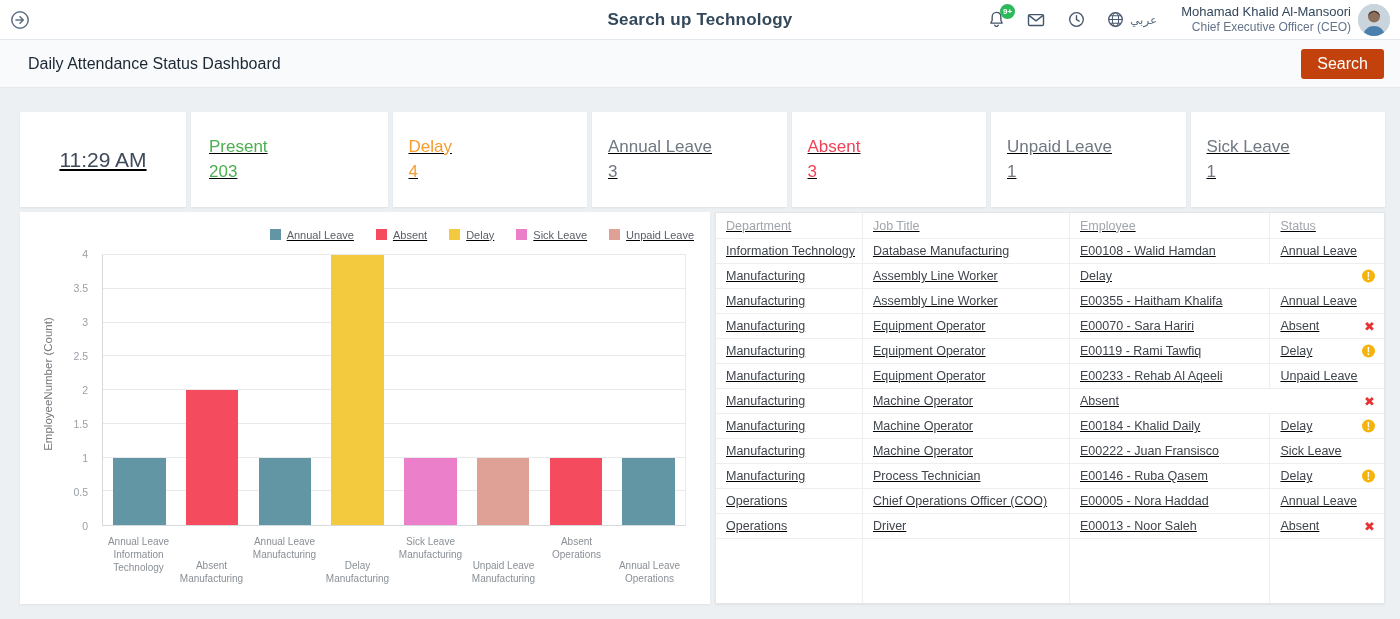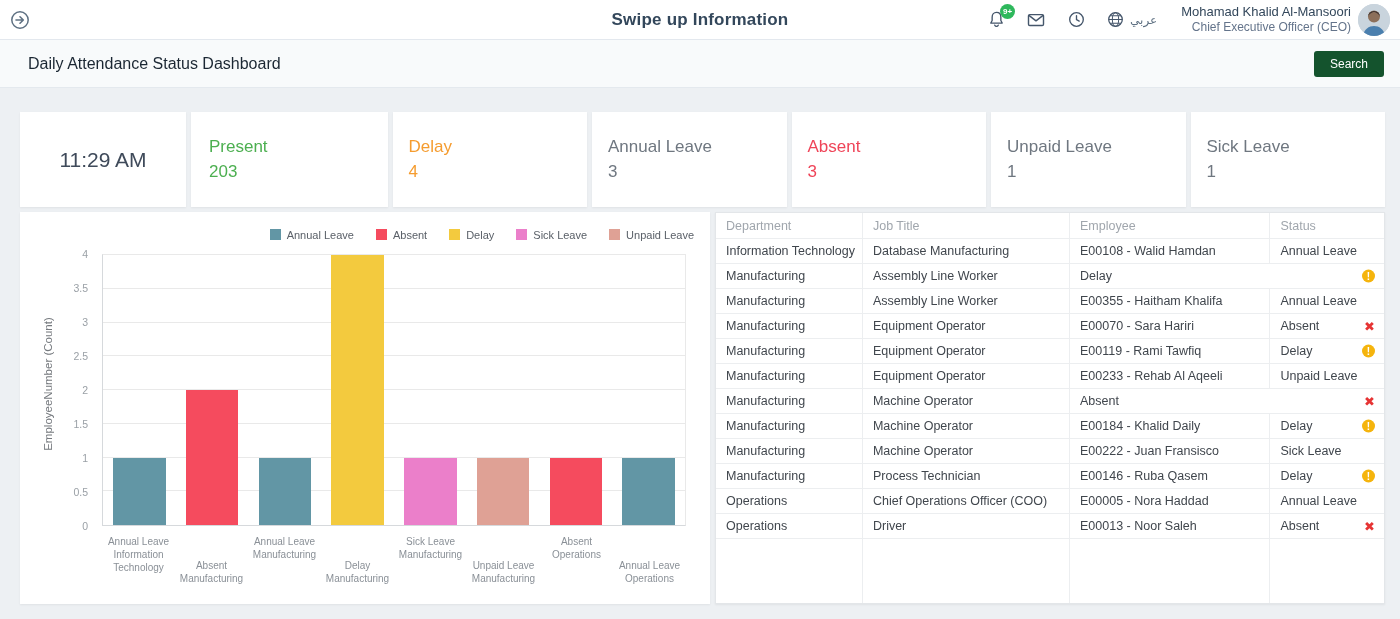--- a/index.html
+++ b/index.html
@@ -16,24 +16,24 @@
   .lang-label { font-size:12px; color:#5f7183; }
   .user-block { display:flex; align-items:center; gap:7px; margin-left:4px; cursor:pointer; }
   .user-text { text-align:right; line-height:1.25; }
   .user-name { font-size:13px; color:#33475b; }
   .user-role { font-size:12px; color:#64748b; }
   .avatar { width:32px; height:32px; border-radius:50%; background:#cfd9e2; overflow:hidden; flex:0 0 auto; }
 
   
   .subheader { height:48px; background:#f8fafb; border-bottom:1px solid #e4e9ee; display:flex; align-items:center; justify-content:space-between; padding:0 16px 0 28px; }
   .page-title { font-size:16px; font-weight:500; color:#1b2733; }
-  .search-btn { background:#14532d; color:#fff; border:none; font-size:12px; font-family:inherit; padding:6px 16px; border-radius:3px; cursor:pointer; }
-
-  
-  .content { padding:24px 15px 15px 20px; }
+  .search-btn { background:#c2410c; color:#fff; border:none; font-size:16px; font-family:inherit; padding:6px 16px; border-radius:3px; cursor:pointer; }
+
+  
+  .content { padding:24px 15px 15px 20px;text-decoration:underline; }
 
   
   .cards-row { display:flex; gap:5px; height:95px; margin-bottom:5px; }
   .card { background:#fff; box-shadow:0 1px 2px rgba(0,0,0,.06); padding:14px 16px; display:flex; flex-direction:column; justify-content:center; gap:6px; flex:1 1 0; }
   .card.time-card { flex:0 0 166px; align-items:center; justify-content:center; }
   .time-value { font-size:21px; color:#3f4a5a; }
   .card-label { font-size:17px; line-height:1.15; }
   .card-value { font-size:17px; }
 
   
@@ -78,21 +78,21 @@
 </head>
 <body>
 
 <div class="topbar">
   <div class="back-btn">
     <svg width="20" height="20" viewBox="0 0 20 20">
       <circle cx="10" cy="10" r="8.2" fill="none" stroke="#5f7183" stroke-width="1.5"></circle>
       <path d="M6 10 h6.5 M10 6.8 L13.3 10 L10 13.2" fill="none" stroke="#5f7183" stroke-width="1.6" stroke-linecap="round" stroke-linejoin="round"></path>
     </svg>
   </div>
-  <div class="app-title">Swipe up Information</div>
+  <div class="app-title">Search up Technology</div>
   <div class="topbar-right">
     <div class="icon-btn">
       <svg width="19" height="19" viewBox="0 0 24 24">
         <path d="M12 3 C8.7 3 6.5 5.6 6.5 9 v4.2 L4.8 16.5 h14.4 L17.5 13.2 V9 C17.5 5.6 15.3 3 12 3 Z" fill="none" stroke="#45566b" stroke-width="1.7" stroke-linejoin="round"></path>
         <path d="M9.8 19.2 a2.4 2.4 0 0 0 4.4 0" fill="none" stroke="#45566b" stroke-width="1.7" stroke-linecap="round"></path>
       </svg>
       <span class="badge">9+</span>
     </div>
     <div class="icon-btn">
       <svg width="20" height="20" viewBox="0 0 24 24">

